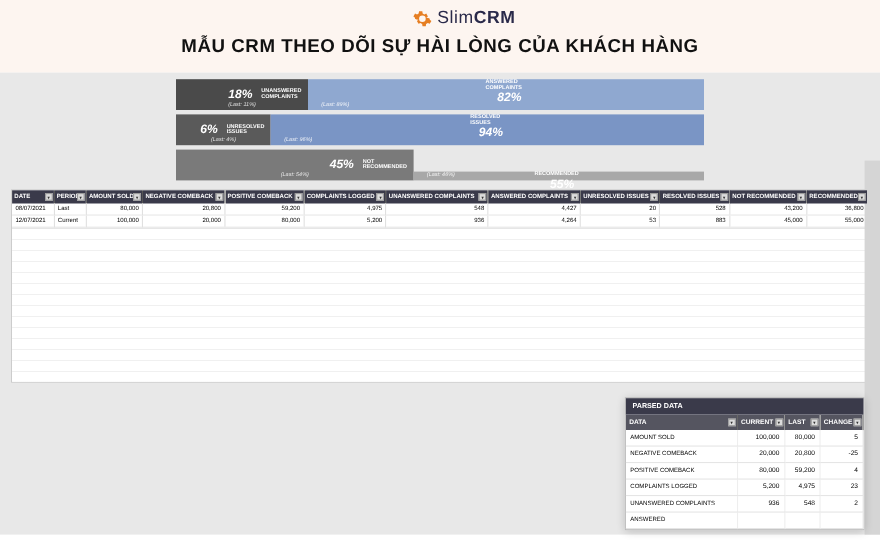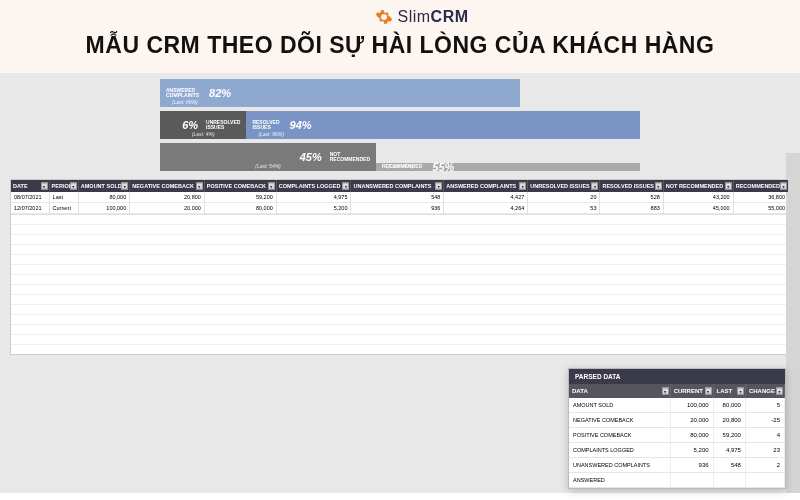--- a/index.html
+++ b/index.html
@@ -3,31 +3,31 @@
 <meta charset="utf-8">
 <style>
 * { margin: 0; padding: 0; box-sizing: border-box; }
 body { font-family: Arial, sans-serif; background: #fff; width: 800px; height: 500px; overflow: hidden; position: relative; }
 
 .header { background: #fdf5f0; padding: 8px 0 14px; text-align: center; }
 .logo { display: flex; align-items: center; justify-content: center; gap: 4px; margin-bottom: 6px; padding-left: 44px; }
 .logo-icon { width: 18px; height: 18px; }
 .logo-text { font-size: 16px; font-weight: 300; color: #2a2a4a; letter-spacing: 0.5px; }
 .logo-text b { font-weight: 700; }
-.title { font-size: 23px; font-weight: 900; letter-spacing: 0.5px; color: #111; }
+.title { font-size: 17px; font-weight: 900; letter-spacing: 0.5px; color: #111; }
 
 .content { background: #e8e8e8; padding: 6px 10px 10px; height: 420px; position: relative; }
 
 .bars-section { width: 480px; margin: 0 auto 8px; }
 .bar-row { display: flex; height: 28px; margin-bottom: 4px; font-size: 6px; color: #fff; }
 .bar-left { background: #4a4a4a; display: flex; align-items: center; justify-content: flex-end; padding-right: 6px; position: relative; }
 .bar-left .pct { font-size: 11px; font-weight: 700; margin-right: 8px; font-style: italic; }
 .bar-left .lbl { font-size: 5px; font-weight: 700; line-height: 1.1; text-align: left; }
 .bar-left .last { position: absolute; bottom: 2px; left: 50%; transform: translateX(-50%); font-size: 5px; opacity: 0.8; font-style: italic; }
-.bar-right { display: flex; align-items: center; padding-left: 6px; position: relative; }
+.bar-right { display: flex; align-items: center; padding-left: 6px; position: relative; flex-direction: column; }
 .bar-right .lbl { font-size: 5px; font-weight: 700; margin-right: 10px; line-height: 1.1; }
 .bar-right .pct { font-size: 11px; font-weight: 700; font-style: italic; }
 .bar-right .last { position: absolute; bottom: 2px; left: 12px; font-size: 5px; opacity: 0.85; font-style: italic; }
 
 .bar1-r { background: #8fa8d0; }
 .bar2-r { background: #7a95c5; }
 .bar3-r { background: #a8a8a8; }
 .bar2-l { background: #5a5a5a; }
 .bar3-l { background: #7a7a7a; }
 
@@ -63,20 +63,25 @@
     <span class="logo-text"><span>Slim</span><b>CRM</b></span>
   </div>
   <div class="title">MẪU CRM THEO DÕI SỰ HÀI LÒNG CỦA KHÁCH HÀNG</div>
 </div>
 
 <div class="content">
   <div class="right-edge"></div>
 
   <div class="bars-section" id="bars">
       <div class="bar-row">
+        <div class="bar-left " style="width: 25%;">
+          <span class="pct">18%</span>
+          <span class="lbl">UNANSWERED<br>COMPLAINTS</span>
+          <span class="last">(Last: 11%)</span>
+        </div>
         <div class="bar-right bar1-r" style="width: 75%;">
           <span class="lbl">ANSWERED<br>COMPLAINTS</span>
           <span class="pct">82%</span>
           <span class="last">(Last: 89%)</span>
         </div>
       </div>
       <div class="bar-row">
         <div class="bar-left bar2-l" style="width: 18%;">
           <span class="pct">6%</span>
           <span class="lbl">UNRESOLVED<br>ISSUES</span>

